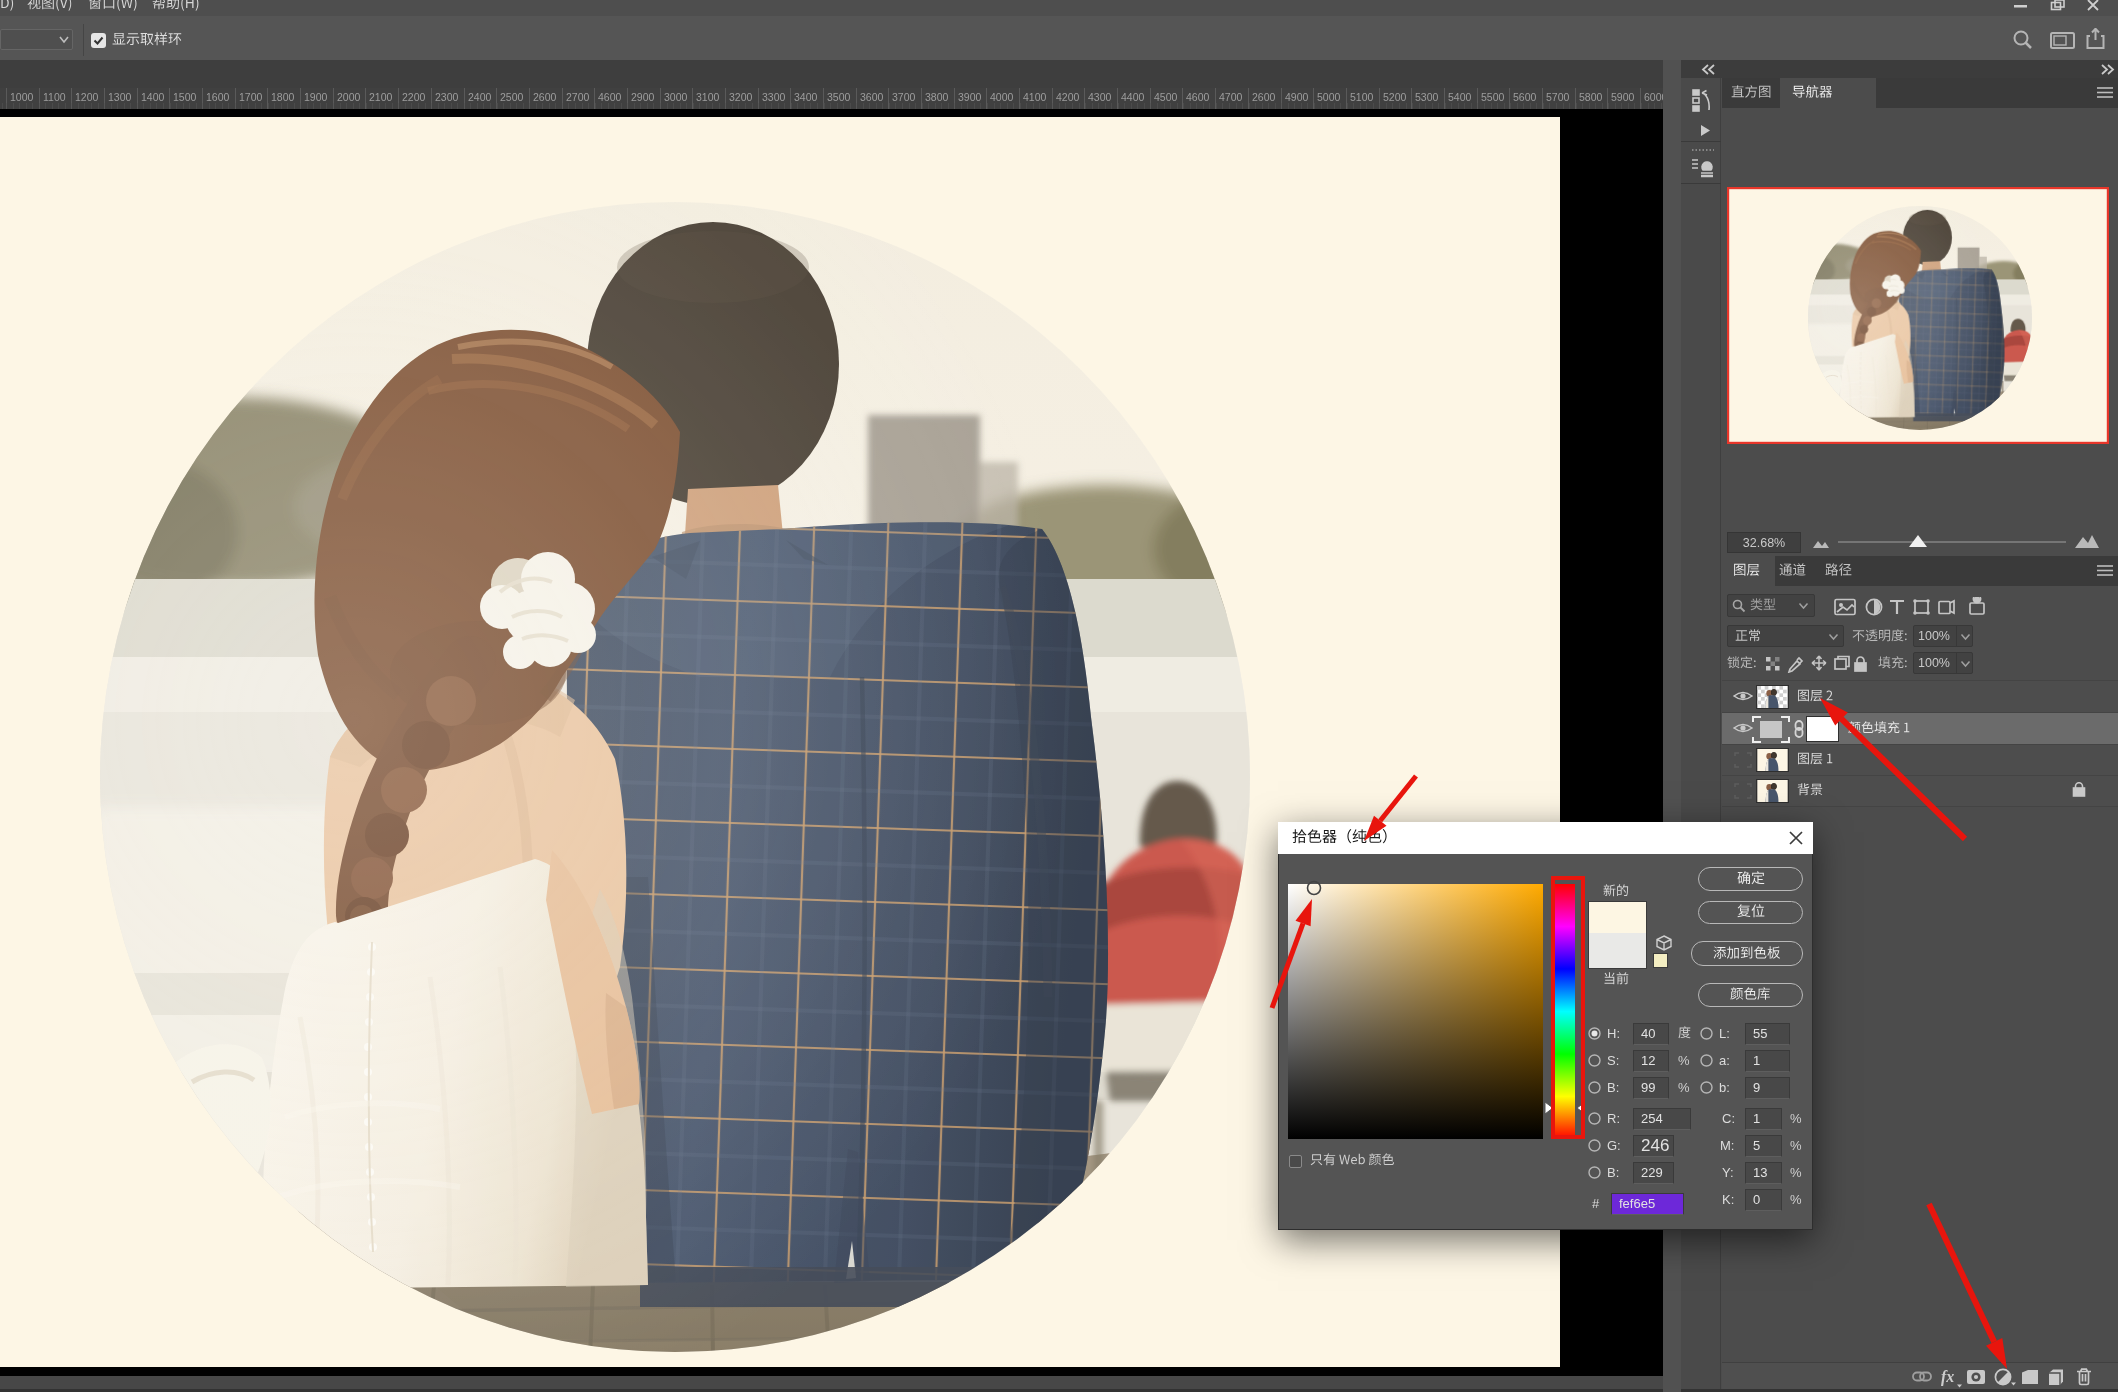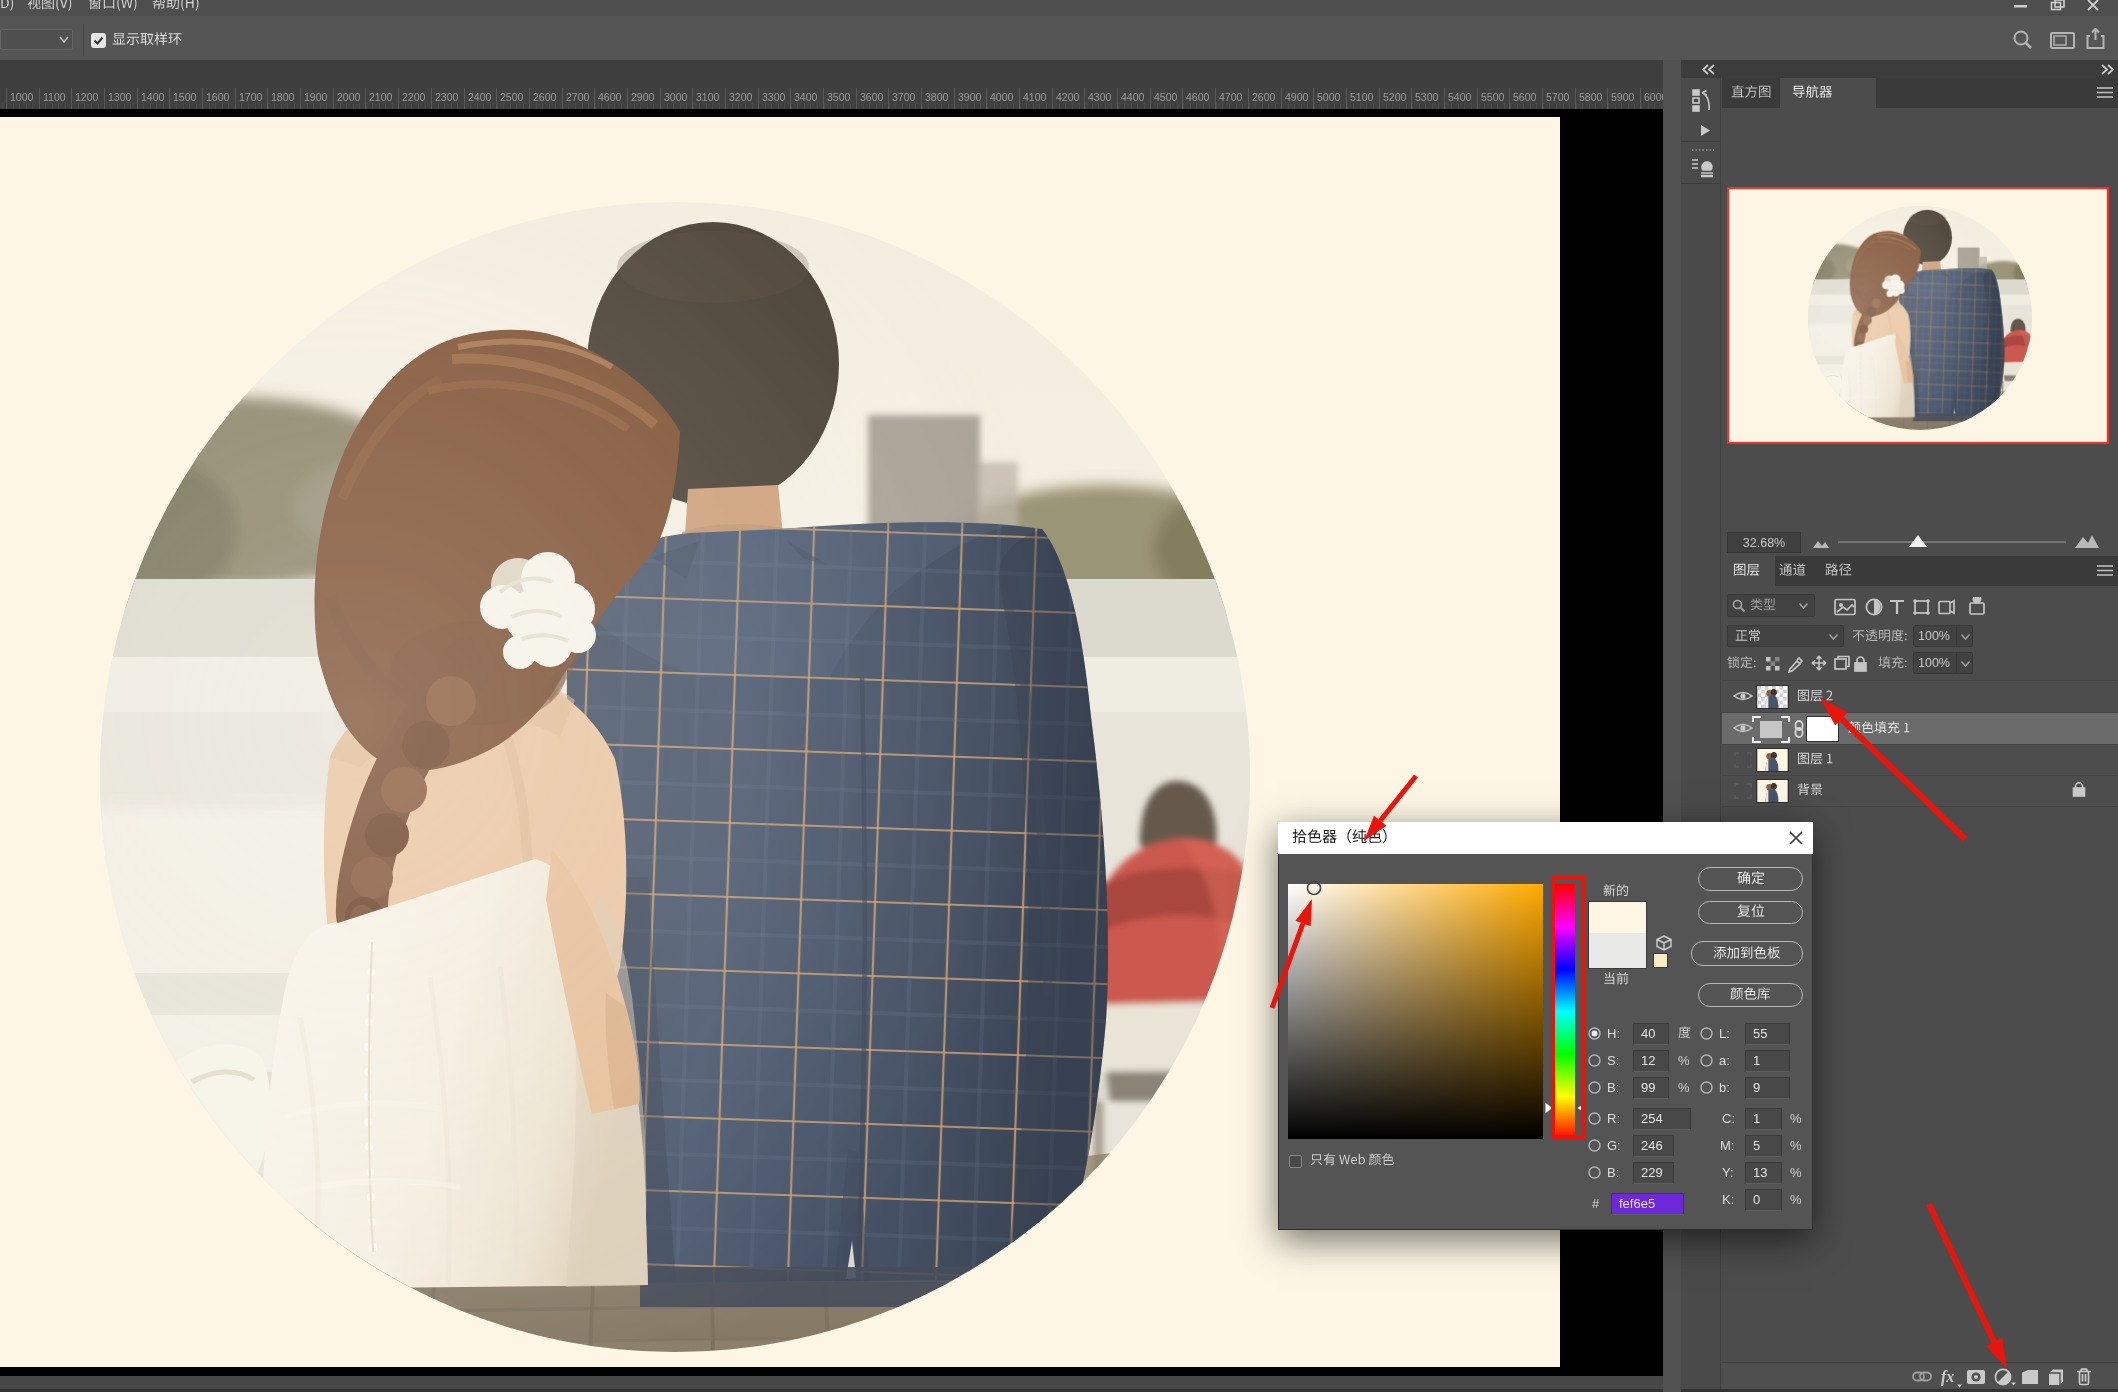--- a/index.html
+++ b/index.html
@@ -668,21 +668,21 @@
 <div class="abs" style="left:1678px;top:1080px;font-size:13px;color:#cfcfcf">%</div>
 <svg class="abs" style="left:1588px;top:1112px" width="13" height="13">
       <circle cx="6.5" cy="6.5" r="5.5" fill="none" stroke="#b5b5b5" stroke-width="1.4"></circle>
     </svg>
 <div class="abs" style="left:1607px;top:1111px;font-size:13px;color:#dcdcdc">R:</div>
 <div class="abs" style="left:1633px;top:1108px;width:58px;height:22px;background:#484848;border:1px solid #3a3a3a;border-bottom-color:#5e5e5e;color:#e2e2e2;font-size:13px;line-height:20px;padding-left:7px">254</div>
 <svg class="abs" style="left:1588px;top:1139px" width="13" height="13">
       <circle cx="6.5" cy="6.5" r="5.5" fill="none" stroke="#b5b5b5" stroke-width="1.4"></circle>
     </svg>
 <div class="abs" style="left:1607px;top:1138px;font-size:13px;color:#dcdcdc">G:</div>
-<div class="abs" style="left:1633px;top:1135px;width:41px;height:22px;background:#484848;border:1px solid #3a3a3a;border-bottom-color:#5e5e5e;color:#e2e2e2;font-size:13px;line-height:20px;padding-left:7px">246</div>
+<div class="abs" style="left:1633px;top:1135px;width:41px;height:22px;background:#484848;border:1px solid #3a3a3a;border-bottom-color:#5e5e5e;color:#e2e2e2;font-size:17px;line-height:20px;padding-left:7px">246</div>
 <svg class="abs" style="left:1588px;top:1166px" width="13" height="13">
       <circle cx="6.5" cy="6.5" r="5.5" fill="none" stroke="#b5b5b5" stroke-width="1.4"></circle>
     </svg>
 <div class="abs" style="left:1607px;top:1165px;font-size:13px;color:#dcdcdc">B:</div>
 <div class="abs" style="left:1633px;top:1162px;width:41px;height:22px;background:#484848;border:1px solid #3a3a3a;border-bottom-color:#5e5e5e;color:#e2e2e2;font-size:13px;line-height:20px;padding-left:7px">229</div>
 <div class="abs" style="left:1592px;top:1196px;font-size:13px;color:#dcdcdc">#</div>
 <div class="abs" style="left:1611px;top:1193px;width:73px;height:22px;background:#6d28d9;border:1px solid #3a3a3a;border-bottom-color:#5e5e5e;color:#e2e2e2;font-size:13px;line-height:20px;padding-left:7px">fef6e5</div>
 <svg class="abs" style="left:1700px;top:1027px" width="13" height="13">
       <circle cx="6.5" cy="6.5" r="5.5" fill="none" stroke="#b5b5b5" stroke-width="1.4"></circle>
     </svg>

